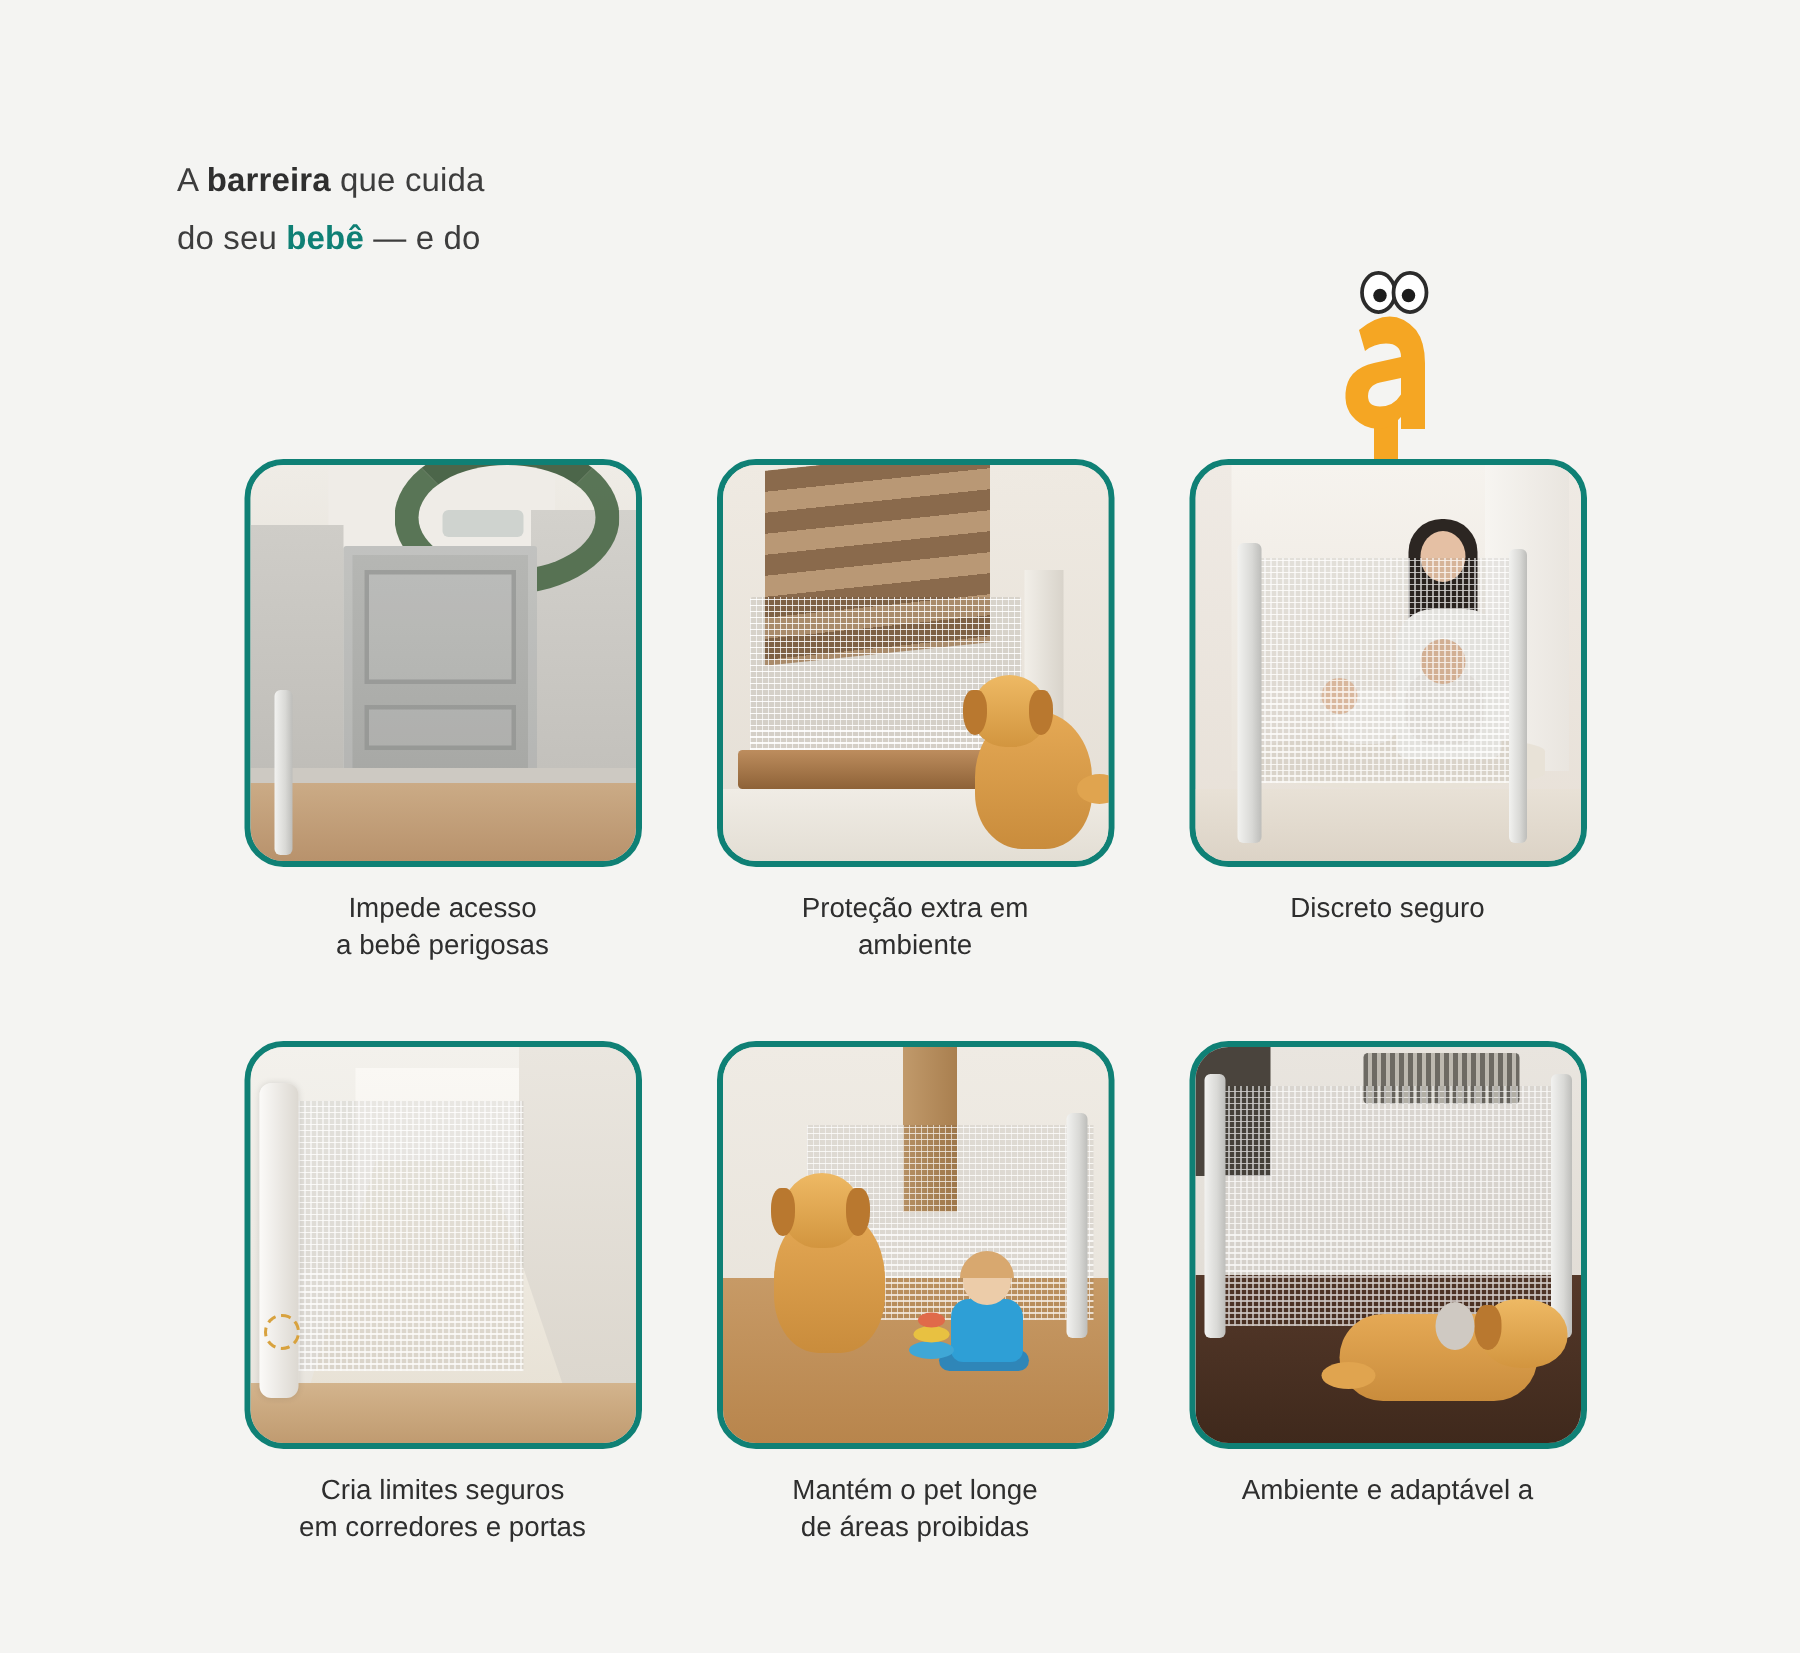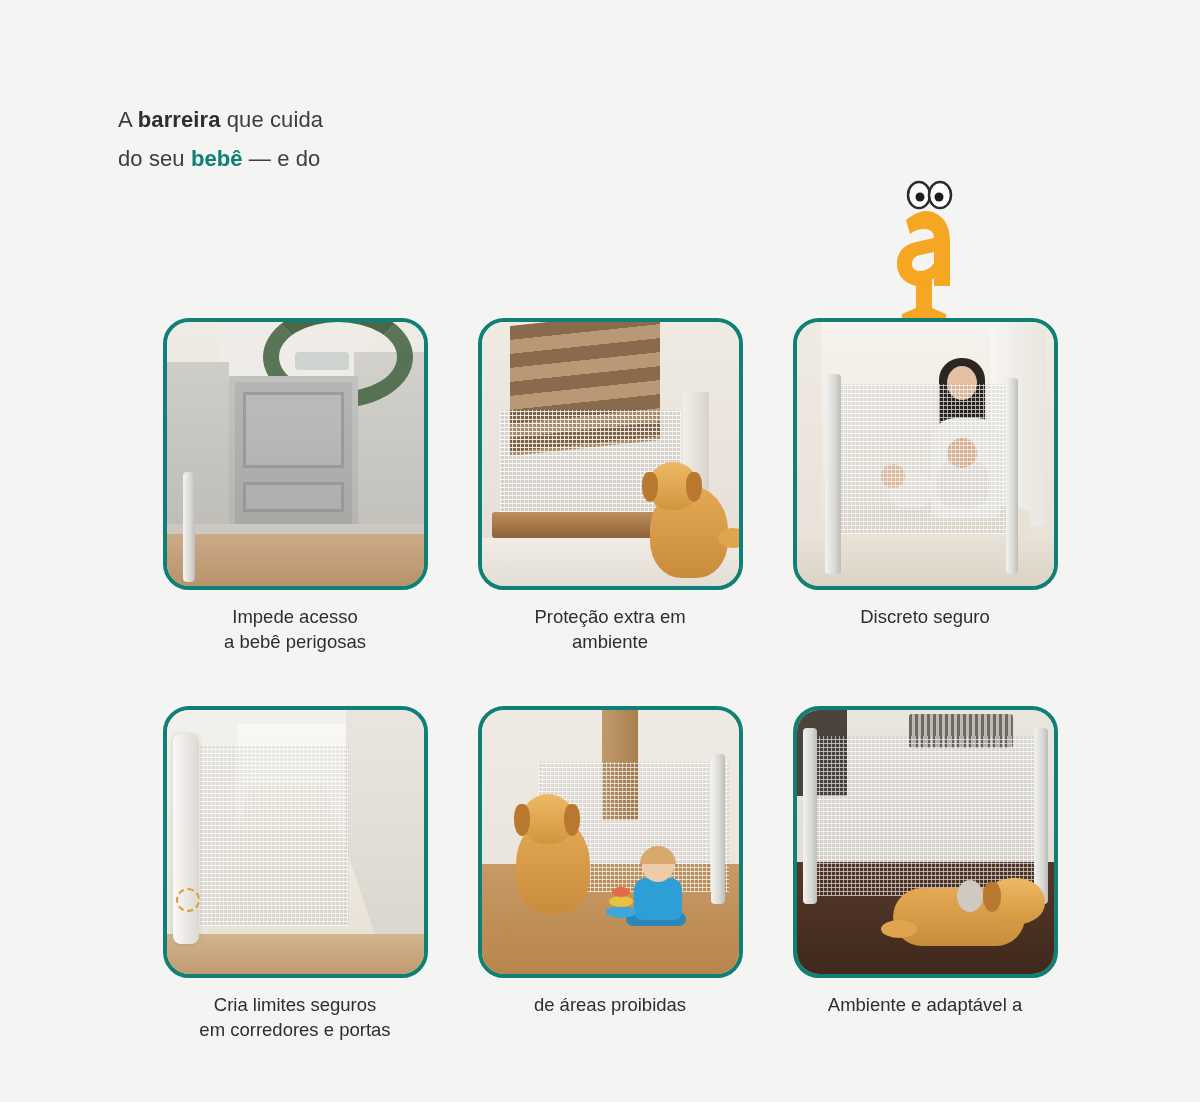--- a/index.html
+++ b/index.html
@@ -35,21 +35,21 @@
     left: 886px;
     top: 168px;
     width: 80px;
     height: 160px;
   }
 
   
   .grid {
     position: absolute;
     left: 150px;
-    top: 318px;
+    top: 306px;
     width: 920px;
     display: grid;
     grid-template-columns: repeat(3, 1fr);
     column-gap: 25px;
     row-gap: 52px;
   }
   .card {
     width: 265px;
     justify-self: center;
   }
@@ -306,20 +306,21 @@
           <div class="toddler-hair"></div>
         </div>
         <div>
           <div class="toy-ring" style="left:124px;top:196px;width:30px;height:12px;background:#3fa7d6;"></div>
           <div class="toy-ring" style="left:127px;top:186px;width:24px;height:11px;background:#e8c141;"></div>
           <div class="toy-ring" style="left:130px;top:177px;width:18px;height:10px;background:#e06a4a;"></div>
         </div>
       </div>
     </div>
     <div class="caption">
+      <div>Mantém o pet longe</div>
       <div>de áreas proibidas</div>
     </div>
   </div>
 
   <div class="card">
     <div class="thumb">
       <div class="scene blur">
         <div class="c6-wall"></div>
         <div class="c6-darkdoor"></div>
         <div class="c6-vent"></div>

